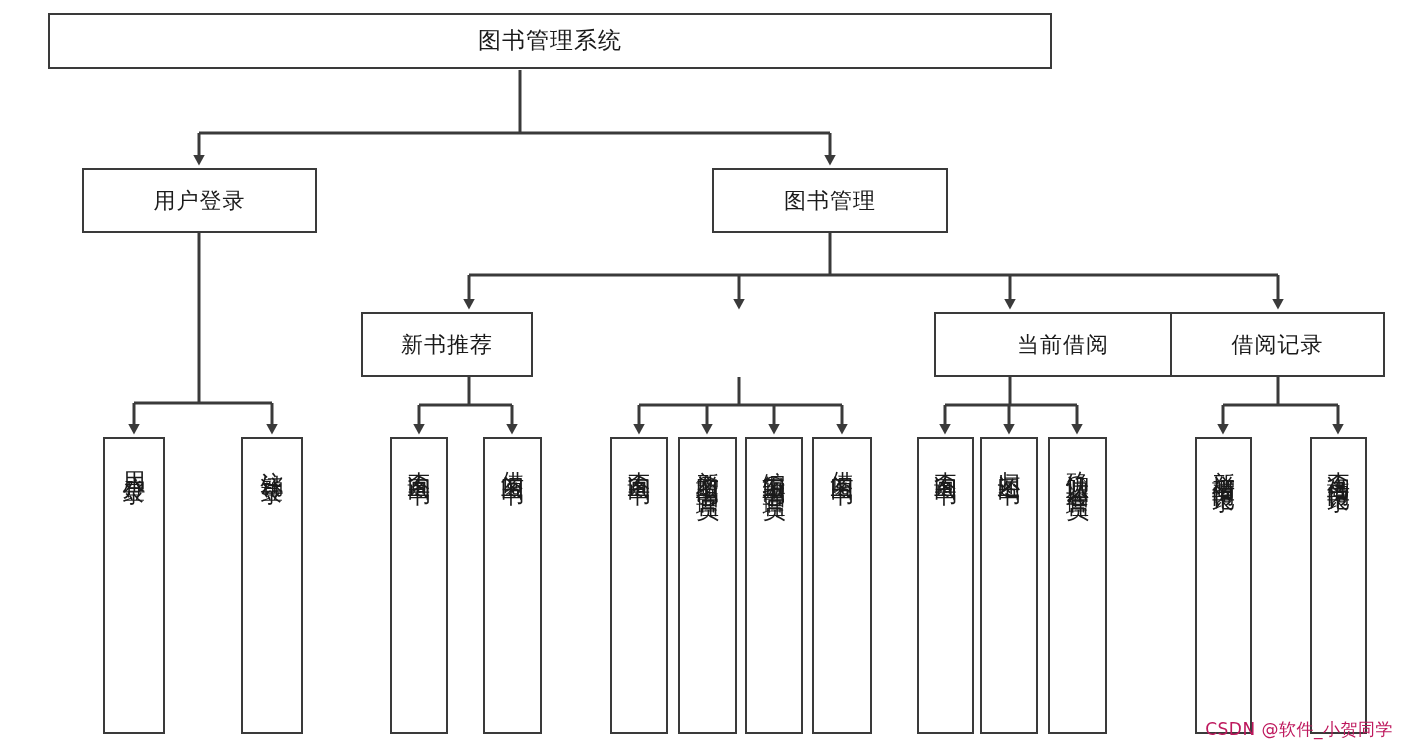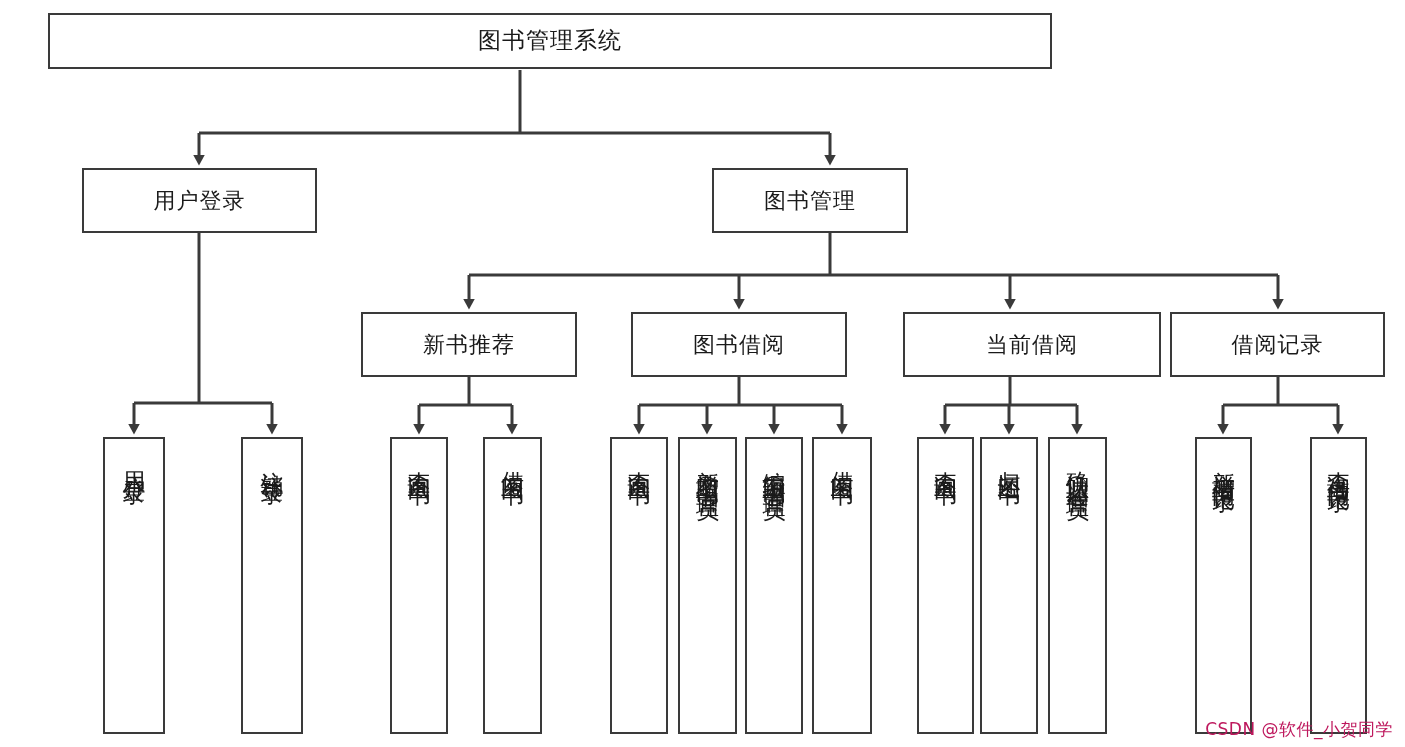--- a/index.html
+++ b/index.html
@@ -126,31 +126,28 @@
     </g>
   </svg>
 
   <div class="node horiz root" style="left:18px; top:13px; width:1004px; height:56px;margin-left:30px;">
     <span class="label">图书管理系统</span>
   </div>
 
   <div class="node horiz" style="left:82px; top:168px; width:235px; height:65px;">
     <span class="label">用户登录</span>
   </div>
-  <div class="node horiz" style="left:712px; top:168px; width:196px; height:65px;">
+  <div class="node horiz" style="left:712px; top:168px; width:236px; height:65px;">
     <span class="label">图书管理</span>
   </div>
 
-  <div class="node horiz" style="left:361px; top:312px; width:216px; height:65px;">
+  <div class="node horiz" style="left:361px; top:312px; width:172px; height:65px;">
     <span class="label">新书推荐</span>
   </div>
-  <div class="node horiz" style="left:631px; top:312px; width:216px; height:65px;">
-    <span class="label">图书借阅</span>
-  </div>
-  <div class="node horiz" style="left:903px; top:312px; width:258px; height:65px;">
+  <div class="node horiz" style="left:934px; top:312px; width:258px; height:65px;">
     <span class="label">当前借阅</span>
   </div>
   <div class="node horiz" style="left:1170px; top:312px; width:215px; height:65px;font-family:Liberation Serif, serif;">
     <span class="label">借阅记录</span>
   </div>
 
   <div class="node vert" style="left:103px; top:437px; width:62px; height:297px;">
     <span class="label">用户登录</span>
   </div>
   <div class="node vert" style="left:241px; top:437px; width:62px; height:297px;">

